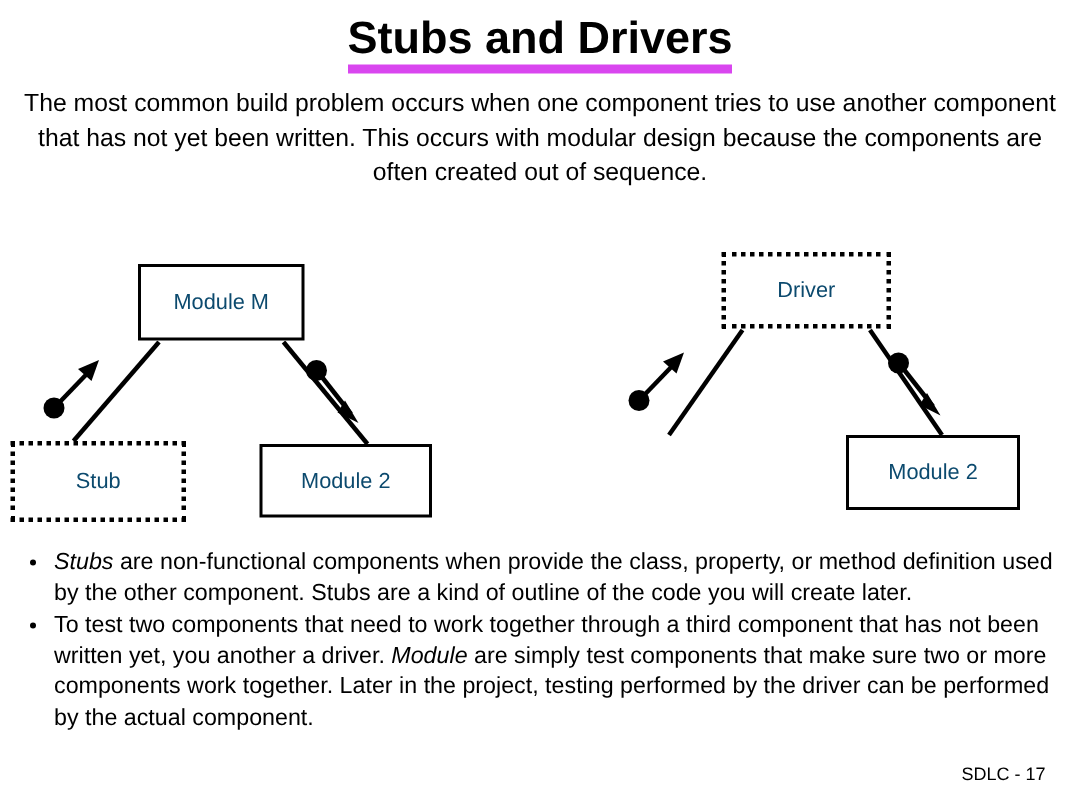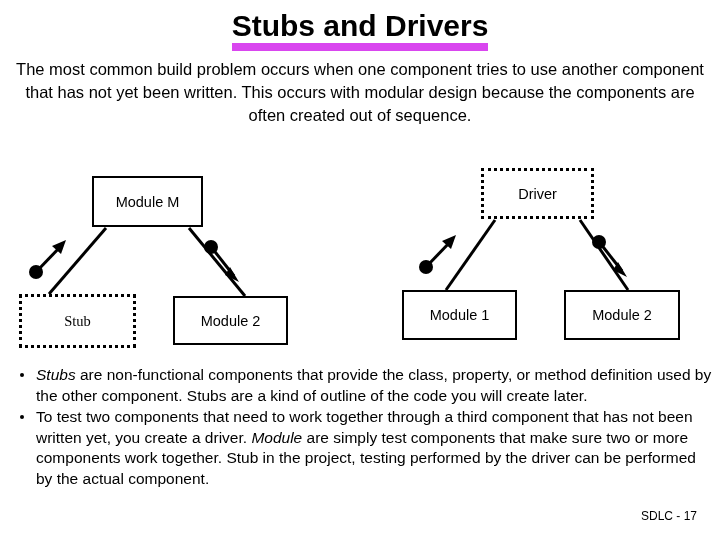--- a/index.html
+++ b/index.html
@@ -23,21 +23,21 @@
     top: 8px;
     width: 720px;
     text-align: center;
     font-size: 30px;
     font-weight: bold;
     letter-spacing: 0px;
     line-height: 36px;
     white-space: nowrap;
   }
   .slide-title span {
-    border-bottom: 8px solid #d946ef;
+    border-bottom: 6px solid #d946ef;
     padding-bottom: 1px;
   }
 
   
   .intro {
     position: absolute;
     left: 10px;
     top: 58px;
     width: 700px;
     font-size: 16.5px;
@@ -61,29 +61,29 @@
 
   .node {
     position: absolute;
     box-sizing: border-box;
     background: #ffffff;
     display: flex;
     align-items: center;
     justify-content: center;
     font-size: 14.5px;
     line-height: 18px;
-    color: #000000;
+    color: #0c4a6e;
     text-align: center;
   }
   .node.solid  { border: 2px solid #000; }
   .node.dotted { border: 3px dotted #000; }
 
   
   #node-module-m   { left: 92px;  top: 16px;  width: 111px; height: 51px; }
-  #node-stub       { left: 19px;  top: 134px; width: 117px; height: 54px; font-family: Liberation Serif, serif; }
+  #node-stub       { left: 7px;  top: 134px; width: 117px; height: 54px; }
   #node-module2-l  { left: 173px; top: 136px; width: 115px; height: 49px; }
   #node-driver     { left: 481px; top: 8px;   width: 113px; height: 51px; text-align: right; }
   #node-module1    { left: 402px; top: 130px; width: 115px; height: 50px; }
   #node-module2-r  { left: 564px; top: 130px; width: 116px; height: 50px; }
 
   
   .bullets {
     position: absolute;
     left: 8px;
     top: 365px;
@@ -166,32 +166,29 @@
   <div class="node dotted" id="node-stub">
     <span>Stub</span>
   </div>
   <div class="node solid" id="node-module2-l">
     <span>Module 2</span>
   </div>
 
   <div class="node dotted" id="node-driver">
     <span>Driver</span>
   </div>
-  <div class="node solid" id="node-module1">
-    <span>Module 1</span>
-  </div>
   <div class="node solid" id="node-module2-r">
     <span>Module 2</span>
   </div>
 </div>
 
 <div class="bullets">
   <div class="bullet">
     <span class="bullet-dot"></span>
-    <span class="bullet-text"><i>Stubs</i><span> are non-functional components that provide the class, property, or method definition used by the other component. Stubs are a kind of outline of the code you will create later.</span></span>
+    <span class="bullet-text"><i>Stubs</i><span> are non-functional components when provide the class, property, or method definition used by the other component. Stubs are a kind of outline of the code you will create later.</span></span>
   </div>
   <div class="bullet">
     <span class="bullet-dot"></span>
-    <span class="bullet-text"><span>To test two components that need to work together through a third component that has not been written yet, you create a driver. </span><i>Module</i><span> are simply test components that make sure two or more components work together. Stub in the project, testing performed by the driver can be performed by the actual component.</span></span>
+    <span class="bullet-text"><span>To test two components that need to work together through a third component that has not been written yet, you another a driver. </span><i>Module</i><span> are simply test components that make sure two or more components work together. Later in the project, testing performed by the driver can be performed by the actual component.</span></span>
   </div>
 </div>
 
 <div class="footer">SDLC - 17</div>
 
 </body></html>

